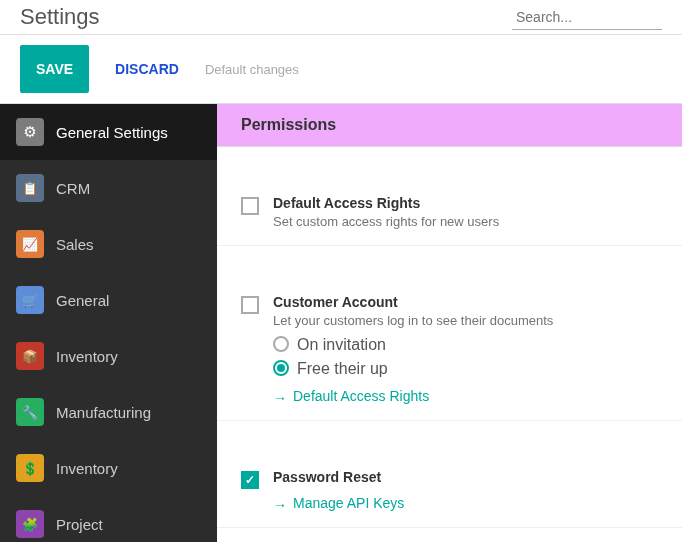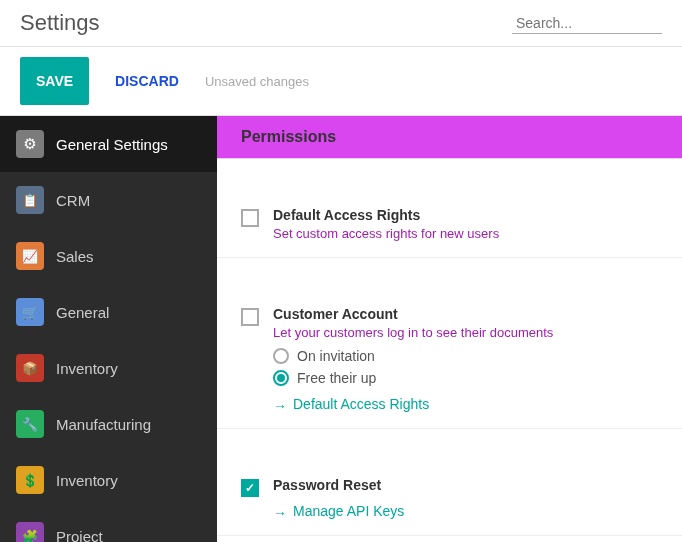--- a/index.html
+++ b/index.html
@@ -1,19 +1,19 @@
 <!DOCTYPE html>
 <html><head>
   <meta charset="utf-8">
   <style>
     * { margin: 0; padding: 0; box-sizing: border-box; }
     body { font-family: 'Segoe UI', Arial, sans-serif; background: #fff; width: 682px; height: 542px; overflow: hidden; display: flex; flex-direction: column; }
 
     
-    .header { display: flex; align-items: center; justify-content: space-between; padding: 10px 20px; border-bottom: 1px solid #e0e0e0; }
+    .header { display: flex; justify-content: space-between; padding: 4px 20px; border-bottom: 1px solid #e0e0e0; }
     .header-title { font-size: 22px; color: #555; font-weight: 400; }
     .search-box { border: none; border-bottom: 1px solid #aaa; outline: none; font-size: 14px; color: #ec4899; width: 150px; padding: 2px 4px; }
 
     
     .toolbar { display: flex; align-items: center; gap: 10px; padding: 10px 20px; border-bottom: 1px solid #e0e0e0; }
     .btn-save { background: #00a99d; color: #fff; border: none; padding: 16px 16px; font-size: 14px; font-weight: 600; cursor: pointer; border-radius: 2px; }
     .btn-discard { background: transparent; color: #1d4ed8; border: none; padding: 6px 16px; font-size: 14px; font-weight: 600; cursor: pointer; }
     .unsaved-text { font-size: 13px; color: #aaa; }
 
     
@@ -28,53 +28,53 @@
     .icon-crm { background: #5a6f8a; }
     .icon-sales { background: #e07b39; }
     .icon-purchase { background: #5b8dd9; }
     .icon-inventory { background: #c0392b; }
     .icon-manufacturing { background: #27ae60; }
     .icon-accounting { background: #e0a020; }
     .icon-project { background: #8e44ad; }
 
     
     .content { flex: 1; overflow-y: auto; padding: 0; }
-    .section-header { background: #d946ef; padding: 12px 24px; font-size: 16px; font-weight: 600; color: #333; border-bottom: 1px solid #ddd; }
+    .section-header { background: #f0abfc; padding: 12px 24px; font-size: 16px; font-weight: 600; color: #333; border-bottom: 1px solid #ddd; }
 
     .permission-row { display: flex; align-items: flex-start; padding: 16px 24px; border-bottom: 1px solid #eee; gap: 14px; margin-top: 32px; }
     .perm-checkbox-area { padding-top: 2px; flex-shrink: 0; }
     .perm-checkbox { width: 18px; height: 18px; border: 2px solid #aaa; background: #fff; cursor: pointer; display: flex; align-items: center; justify-content: center; }
     .perm-checkbox.checked { background: #00a99d; border-color: #00a99d; }
     .perm-info { flex: 1; }
     .perm-title { font-size: 14px; font-weight: 600; color: #333; margin-bottom: 3px; }
-    .perm-desc { font-size: 13px; color: #a21caf; }
+    .perm-desc { font-size: 13px; color: #737373; }
 
     .radio-group { margin-top: 8px; display: flex; flex-direction: column; gap: 6px; }
-    .radio-item { display: flex; align-items: flex-end; gap: 8px; font-size: 14px; color: #555; cursor: pointer; }
+    .radio-item { display: flex; align-items: flex-start; gap: 8px; font-size: 16px; color: #555; cursor: pointer; }
     .radio-outer { width: 16px; height: 16px; border-radius: 50%; border: 2px solid #aaa; display: flex; align-items: center; justify-content: center; flex-shrink: 0; }
     .radio-outer.selected { border-color: #00a99d; }
     .radio-inner { width: 8px; height: 8px; border-radius: 50%; background: #00a99d; }
 
     .link-arrow { display: flex; align-items: center; gap: 6px; margin-top: 10px; color: #00a99d; font-size: 14px; cursor: pointer; }
     .arrow-icon { font-size: 14px; }
 
     .checkmark { color: #fff; font-size: 12px; font-weight: bold; }
   </style>
 </head>
 <body>
 
 <div class="header">
   <span class="header-title">Settings</span>
   <input class="search-box" type="text" placeholder="Search..." style="">
 </div>
 
 <div class="toolbar">
   <button class="btn-save">SAVE</button>
   <button class="btn-discard">DISCARD</button>
-  <span class="unsaved-text">Unsaved changes</span>
+  <span class="unsaved-text">Default changes</span>
 </div>
 
 <div class="main">
 
   <div class="sidebar">
 
     <div class="sidebar-item active">
       <div class="sidebar-icon icon-general">⚙</div>
       <span>General Settings</span>
     </div>

